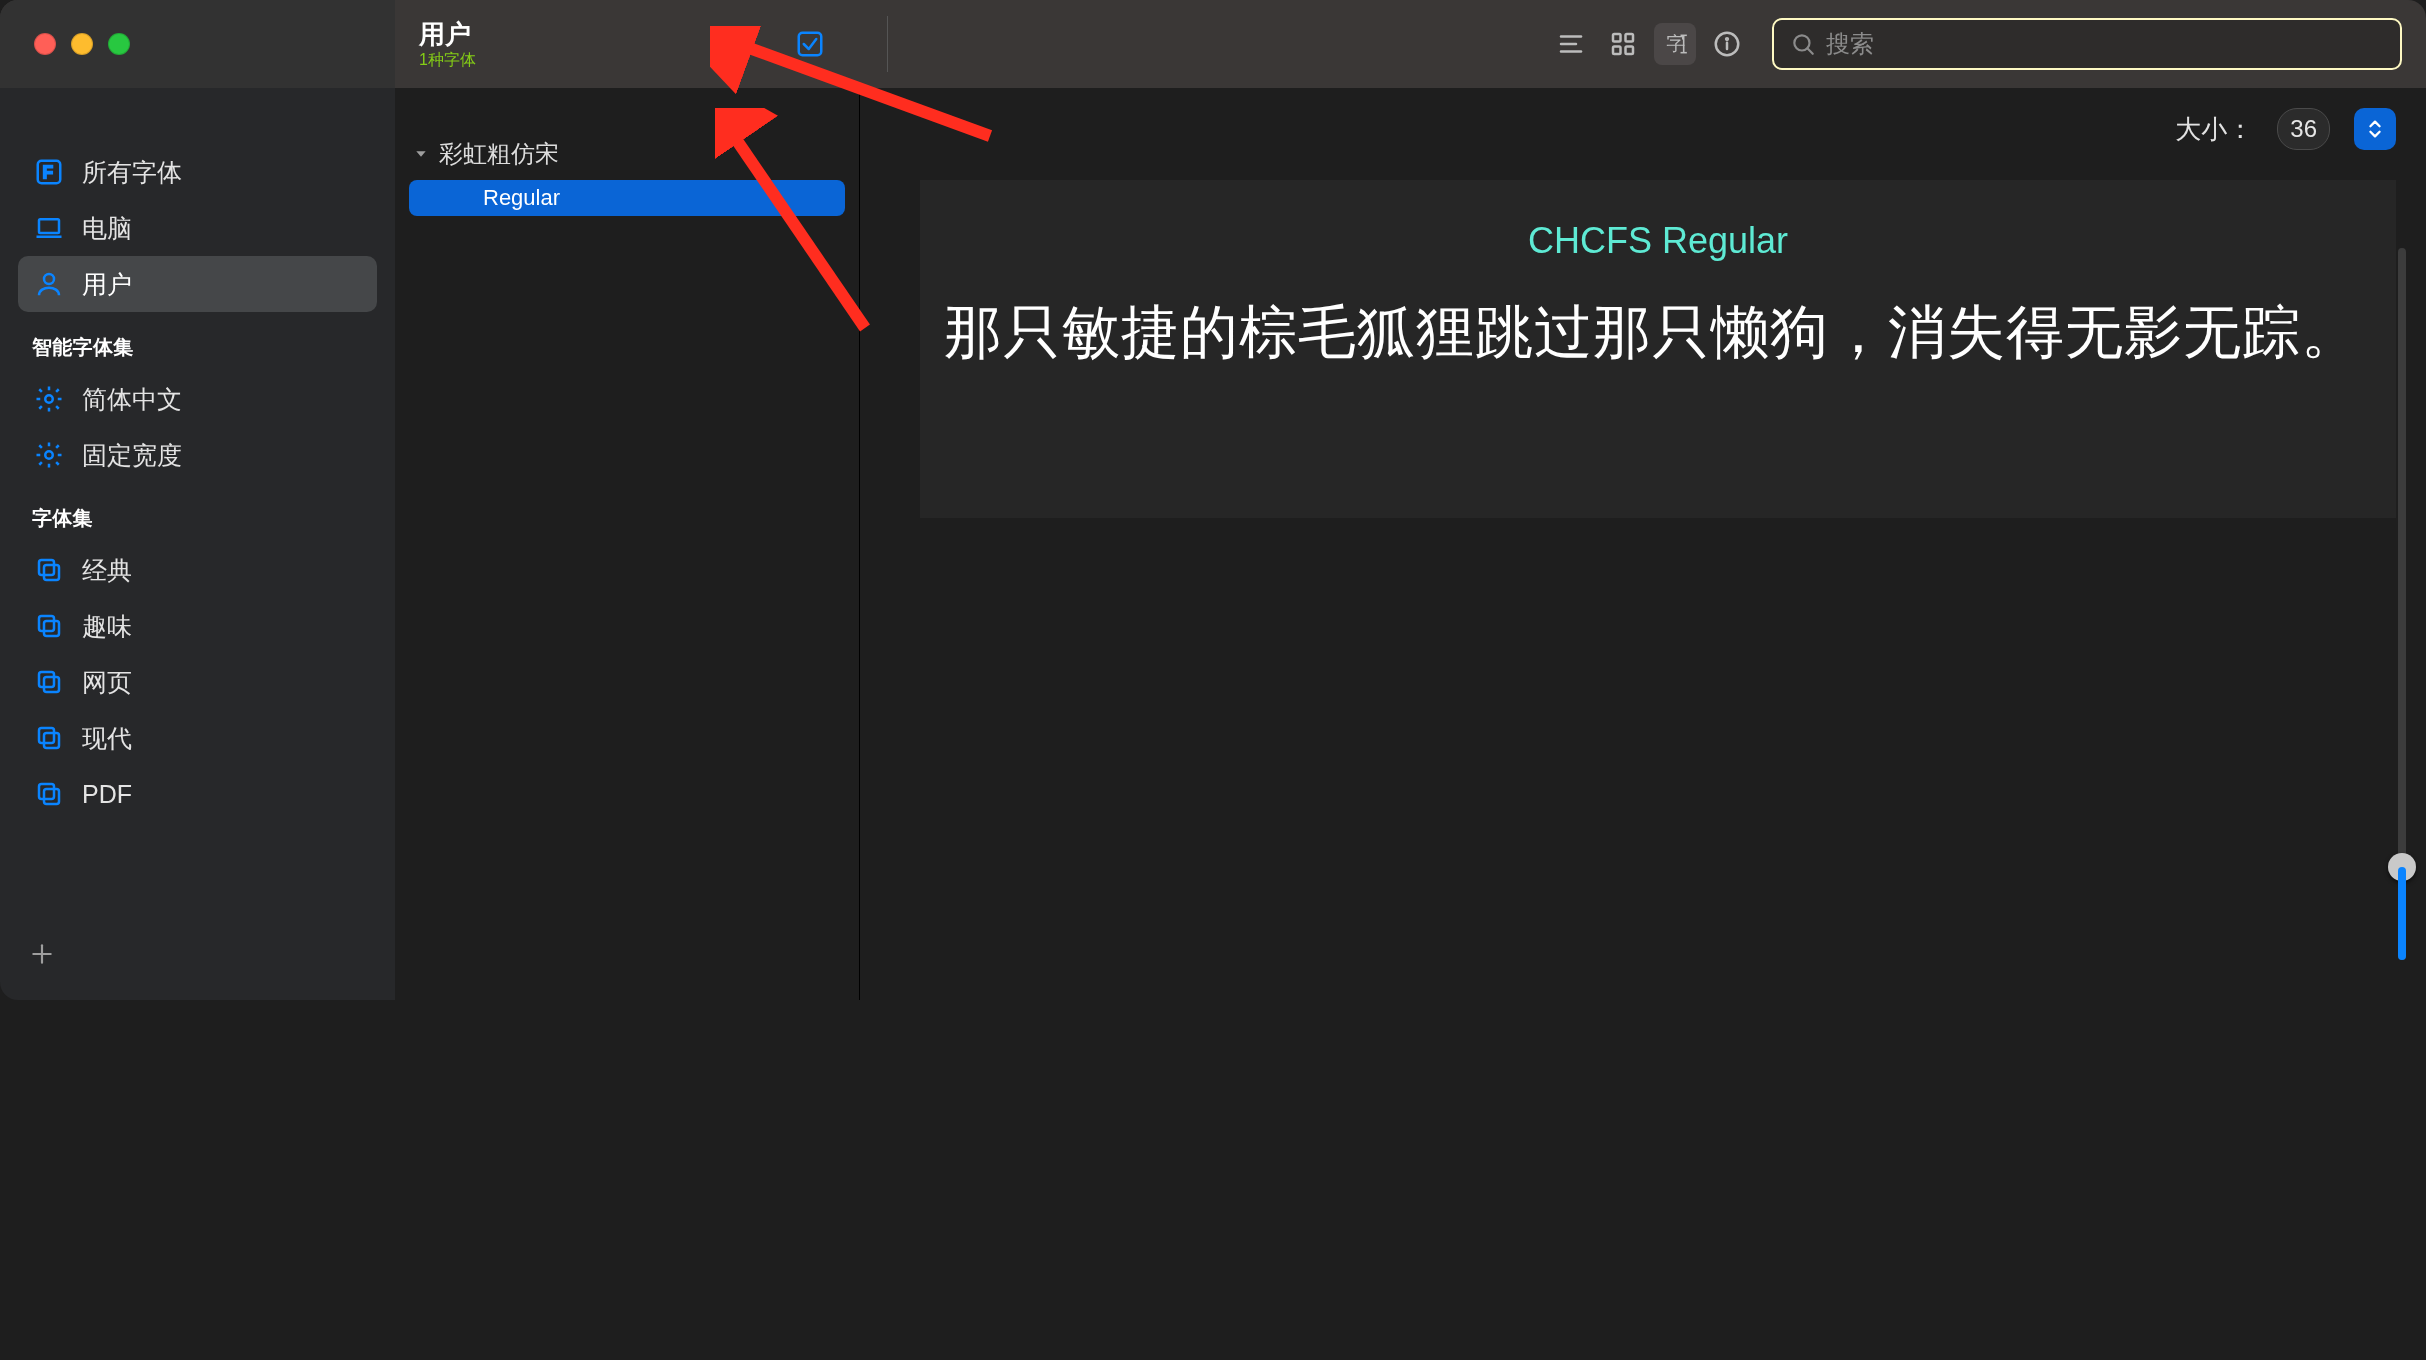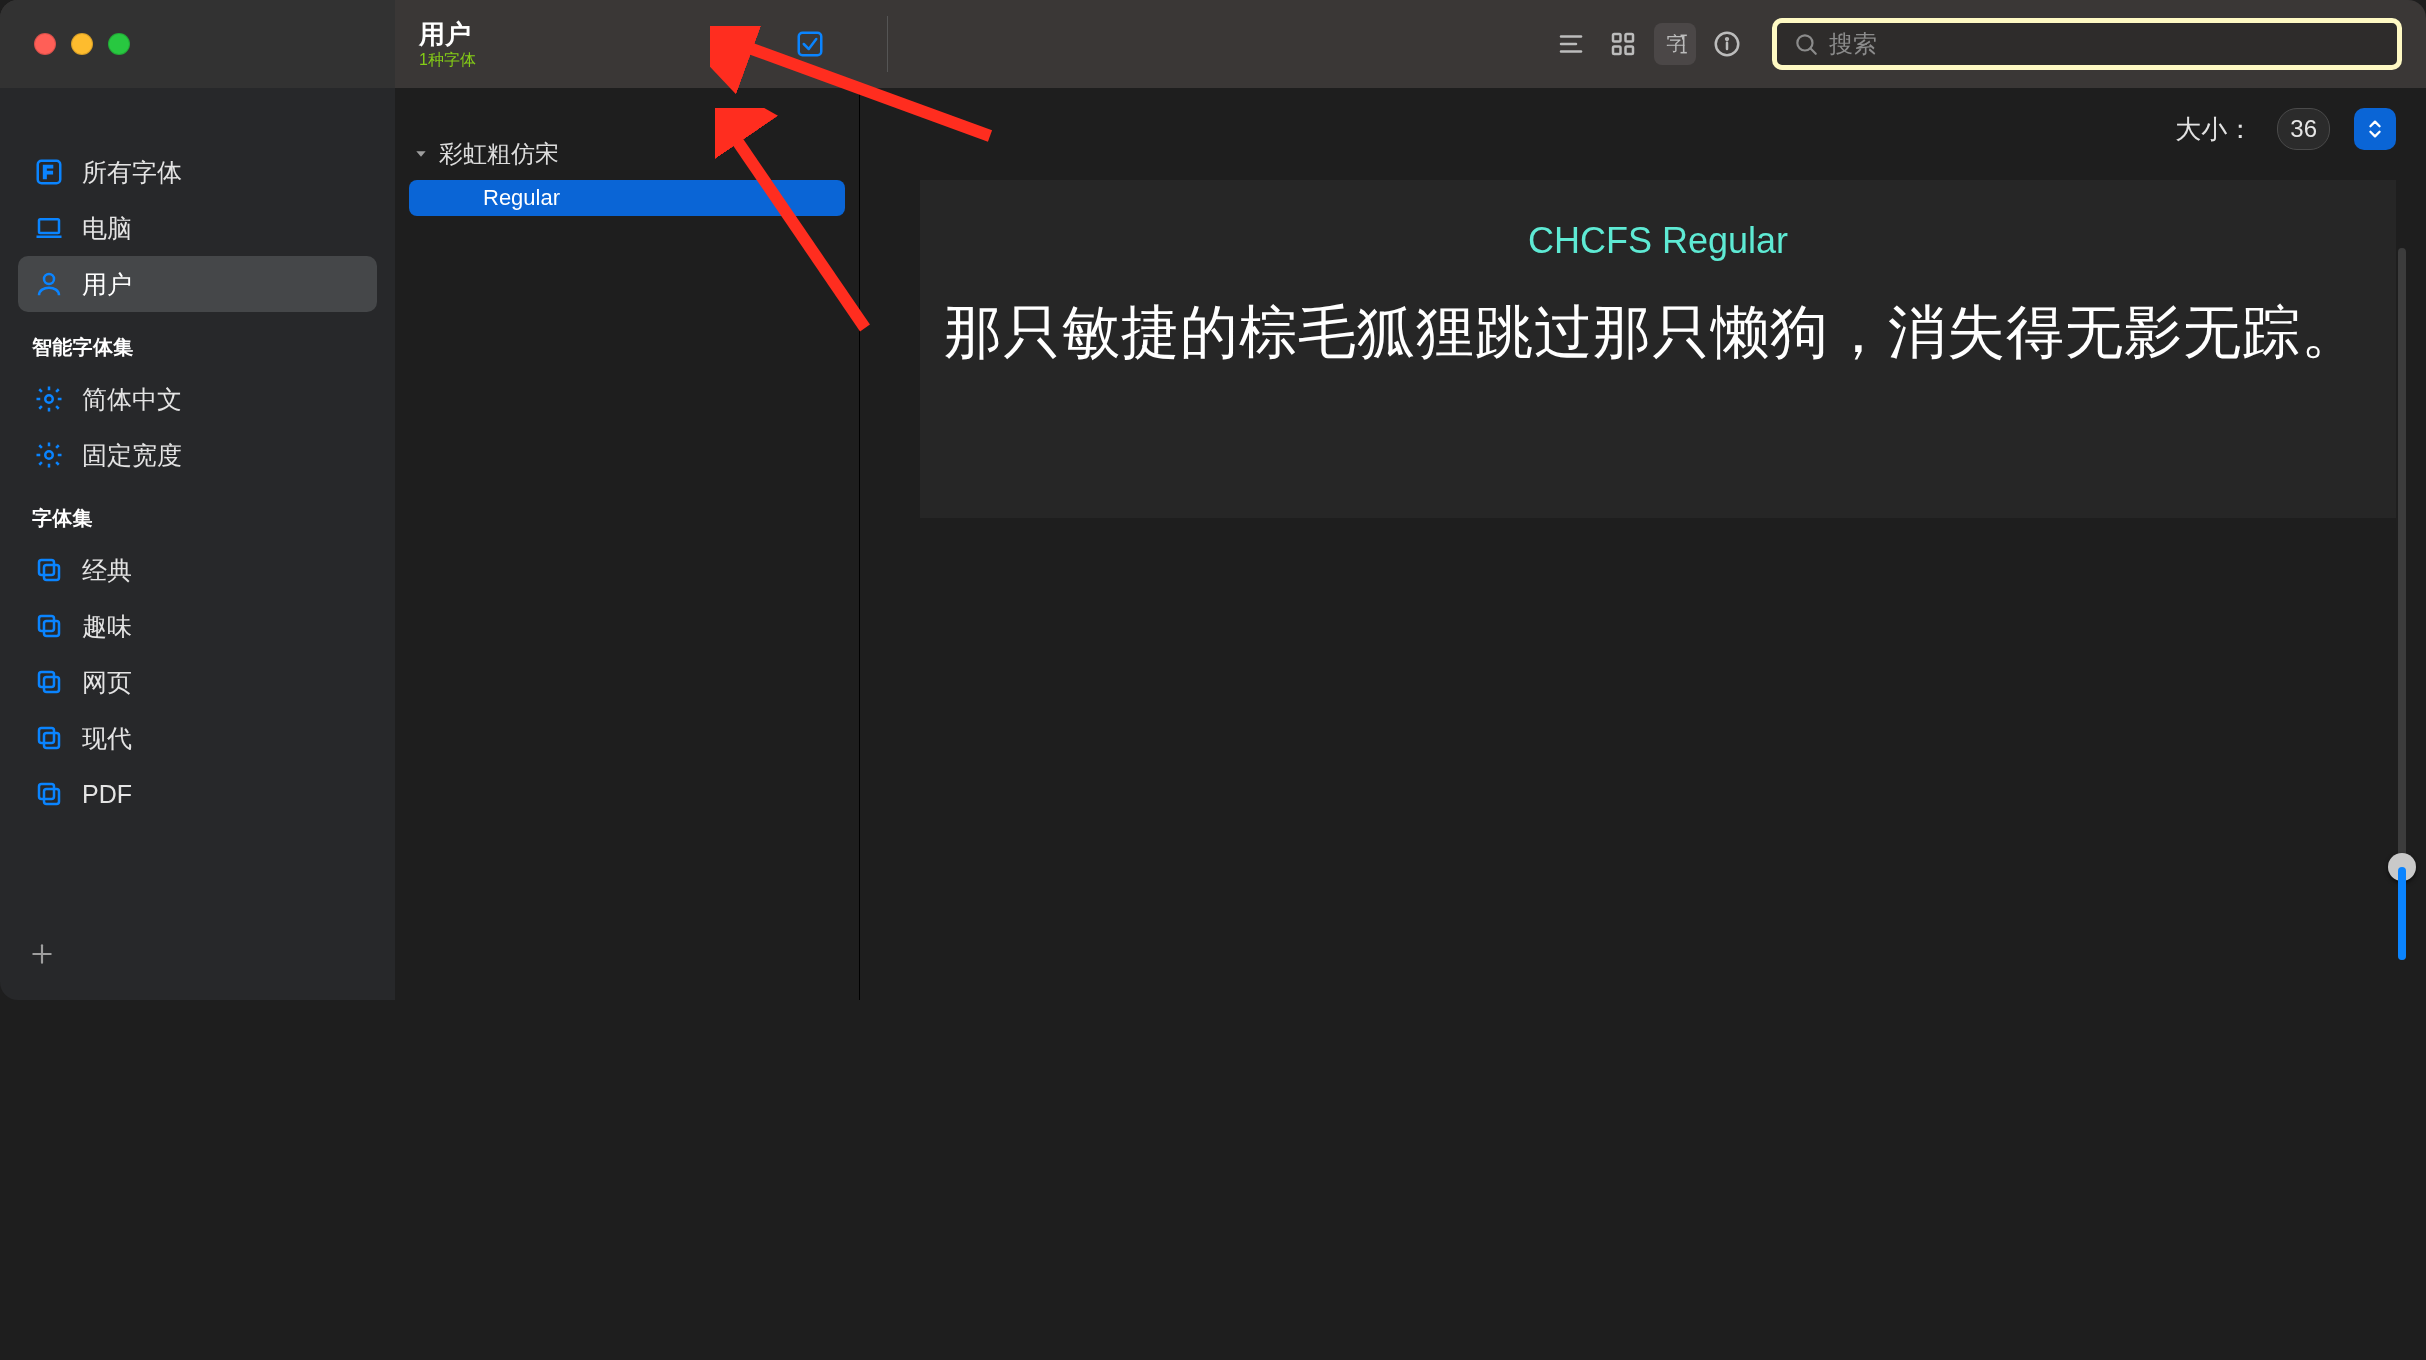--- a/index.html
+++ b/index.html
@@ -66,21 +66,21 @@
       gap: 24px;
       padding-right: 24px;
     }
     .view-group { display: flex; align-items: center; gap: 10px; }
     .view-group .tb-btn.active { background: #4b4747; }
 
     .search-wrap {
       display: flex; align-items: center;
       width: 630px; height: 52px;
       background: #2e2c2b;
-      border: 5px solid #fef9c3;
+      border: 2px solid #fef9c3;
       border-radius: 10px;
       padding: 0 16px;
       gap: 10px;
     }
     .search-wrap svg { width: 26px; height: 26px; color: #8b8b8b; flex: none; }
     .search-wrap input {
       background: transparent; border: none; outline: none;
       flex: 1; color: #ddd; font-size: 24px;
     }
     .search-wrap input::placeholder { color: #8b8b8b; }

